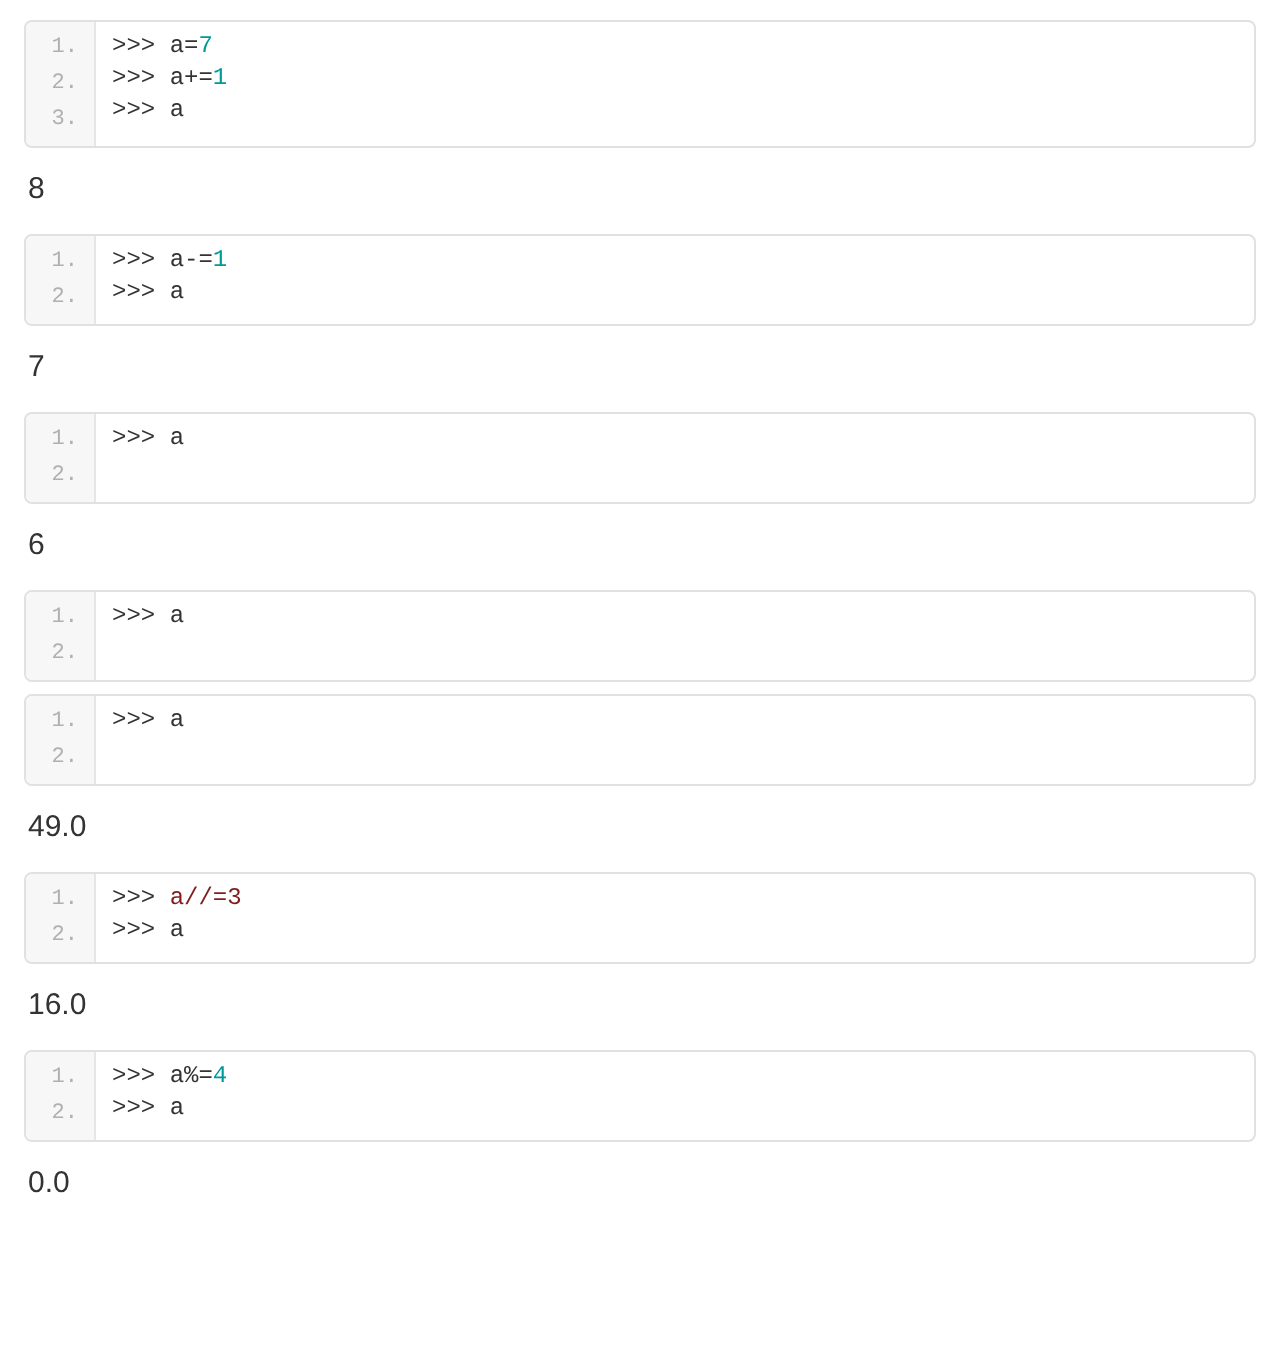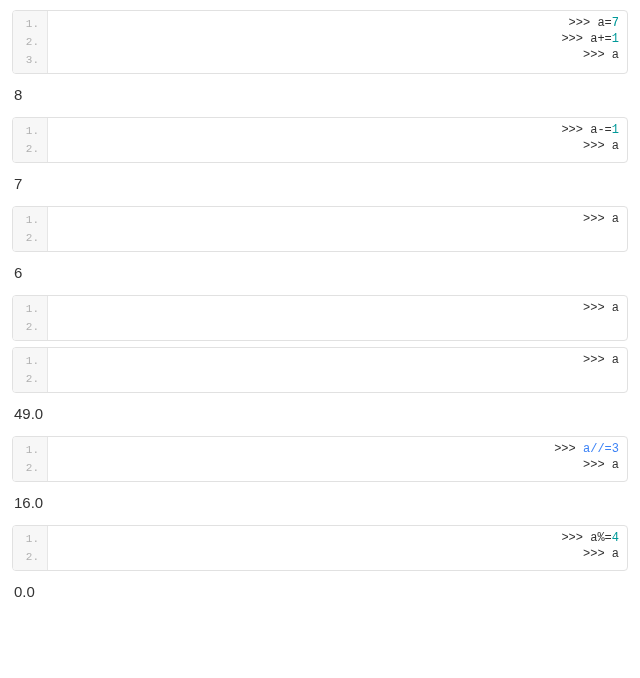--- a/index.html
+++ b/index.html
@@ -36,26 +36,25 @@
   .code {
     padding: 4px 8px;
     flex: 1;
   }
   .code .line {
     font-family: Consolas, "Courier New", monospace;
     font-size: 12px;
     line-height: 16px;
     height: 16px;
     white-space: pre;
-    text-align: right;
   }
   .tok-prompt { color: #333; }
   .tok-text   { color: #333; }
   .tok-num    { color: #009999; }
-  .tok-comment{ color: #3b82f6; }
+  .tok-comment{ color: #7f1d1d; }
   .output {
     font-family: -apple-system, BlinkMacSystemFont, "Segoe UI", Helvetica, Arial, sans-serif;
     font-size: 15px;
     color: #333;
     margin: 12px 0 14px 2px;
   }
 </style>
 </head>
 <body>
 

